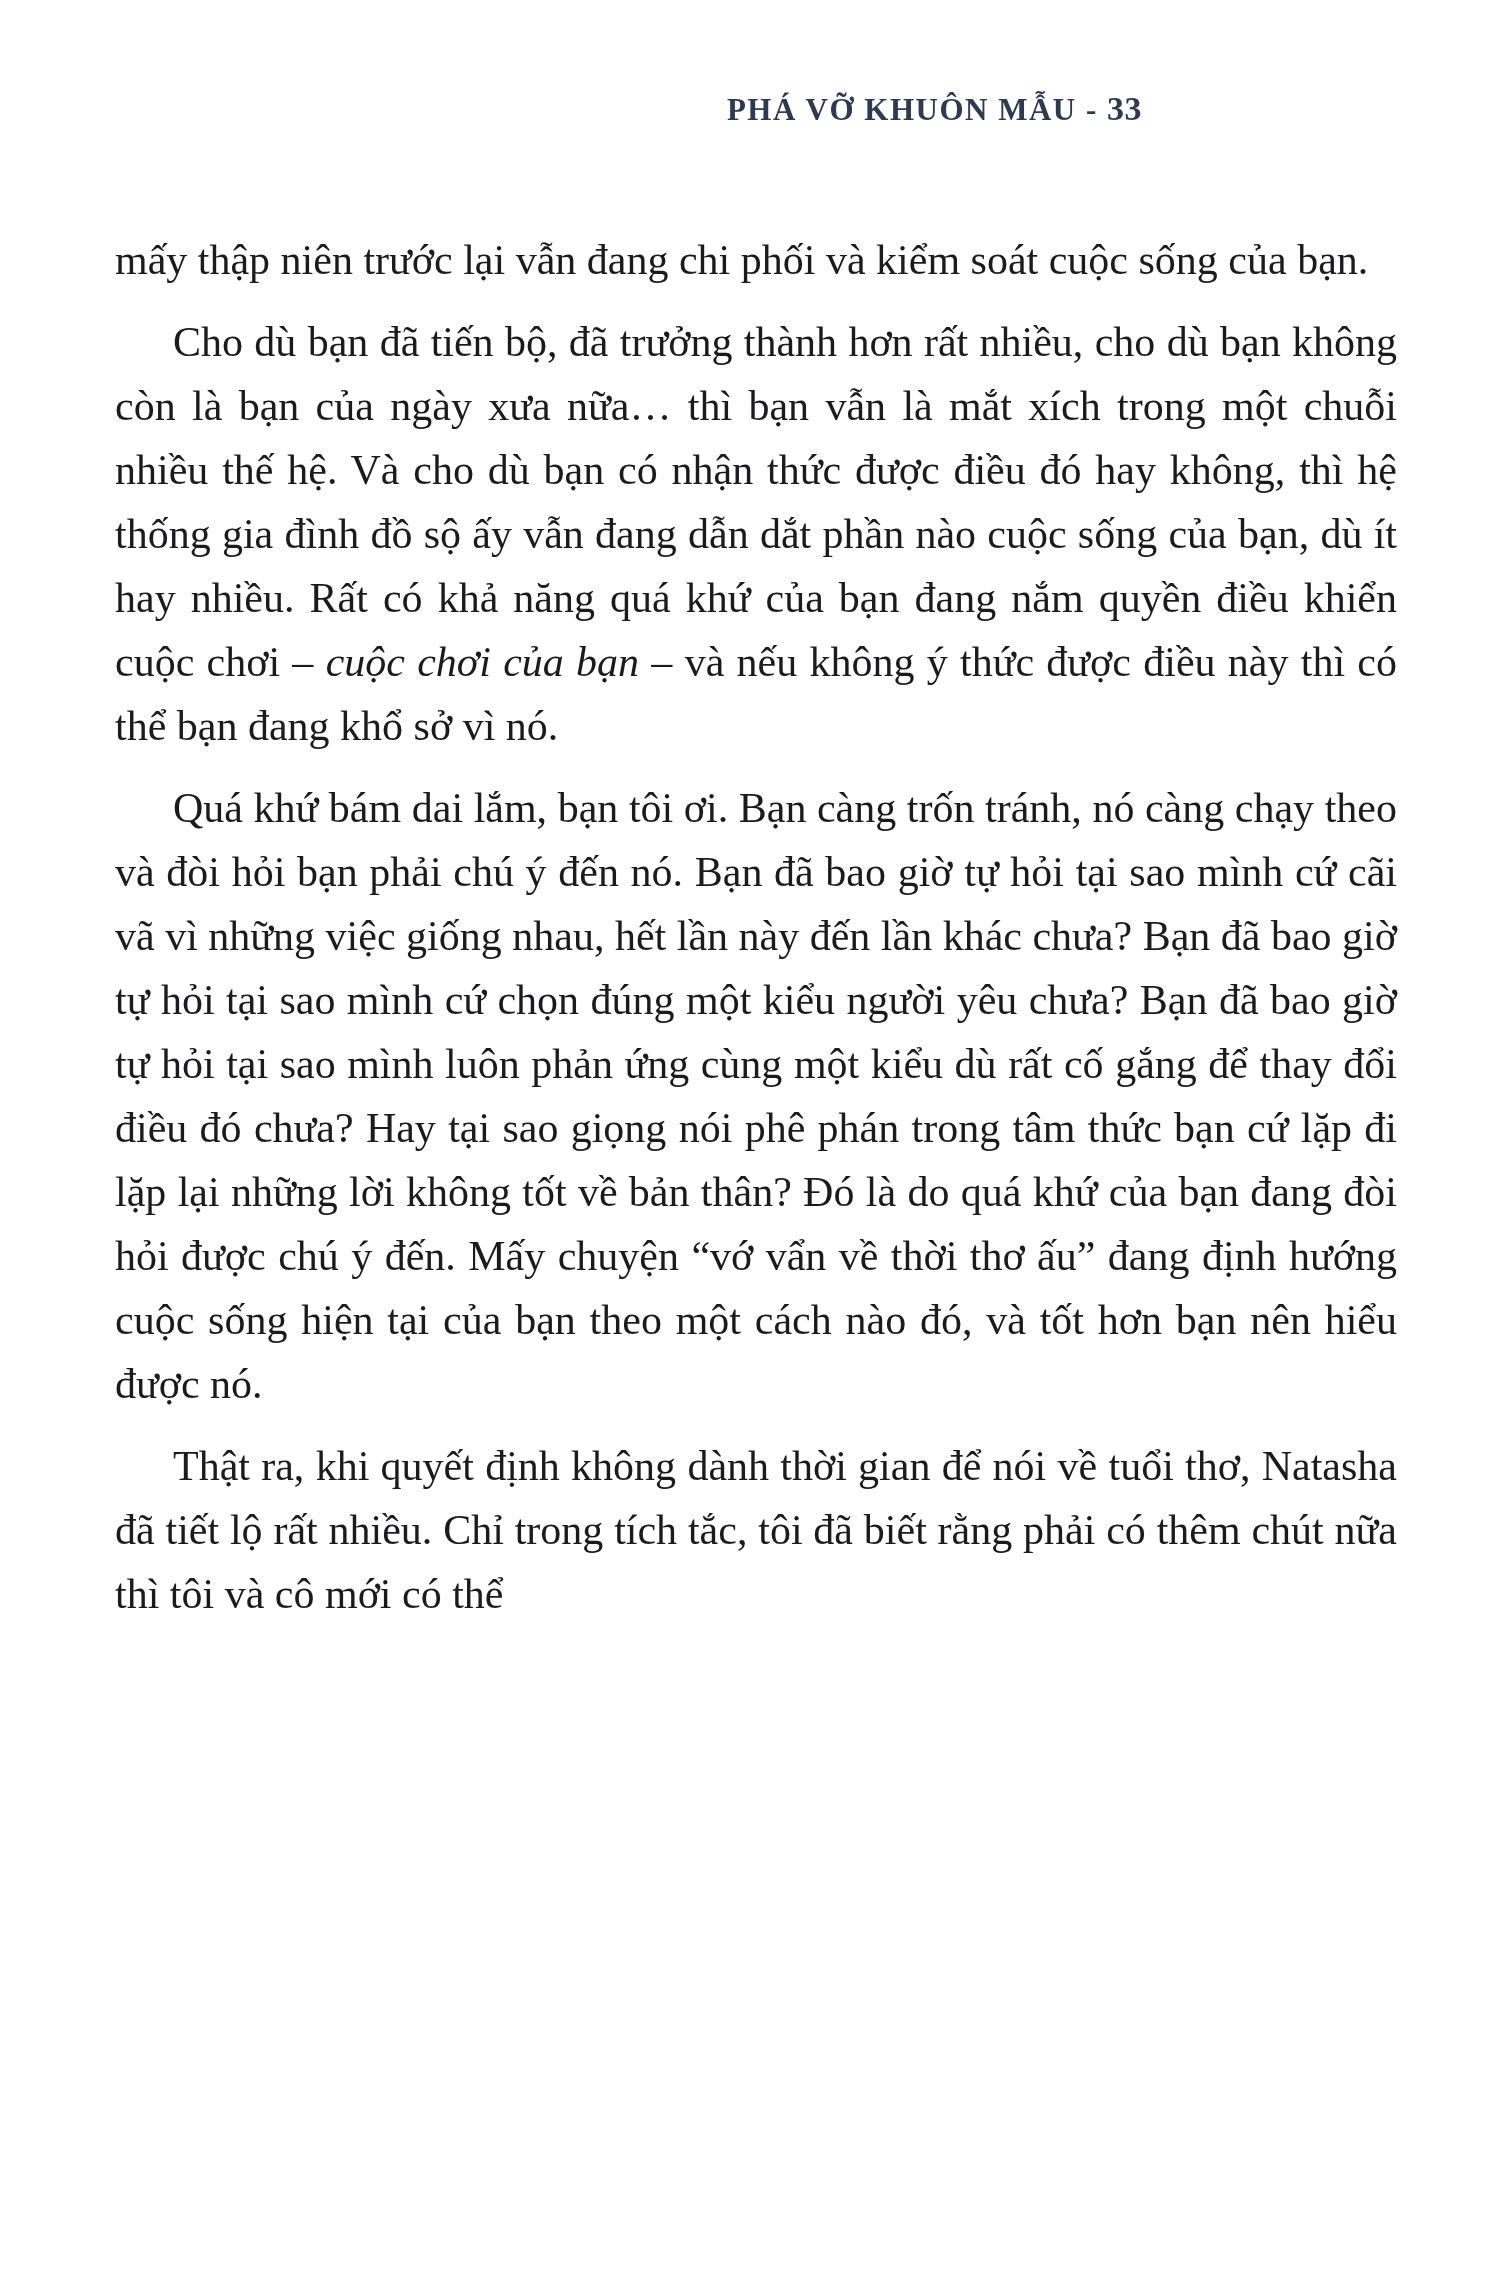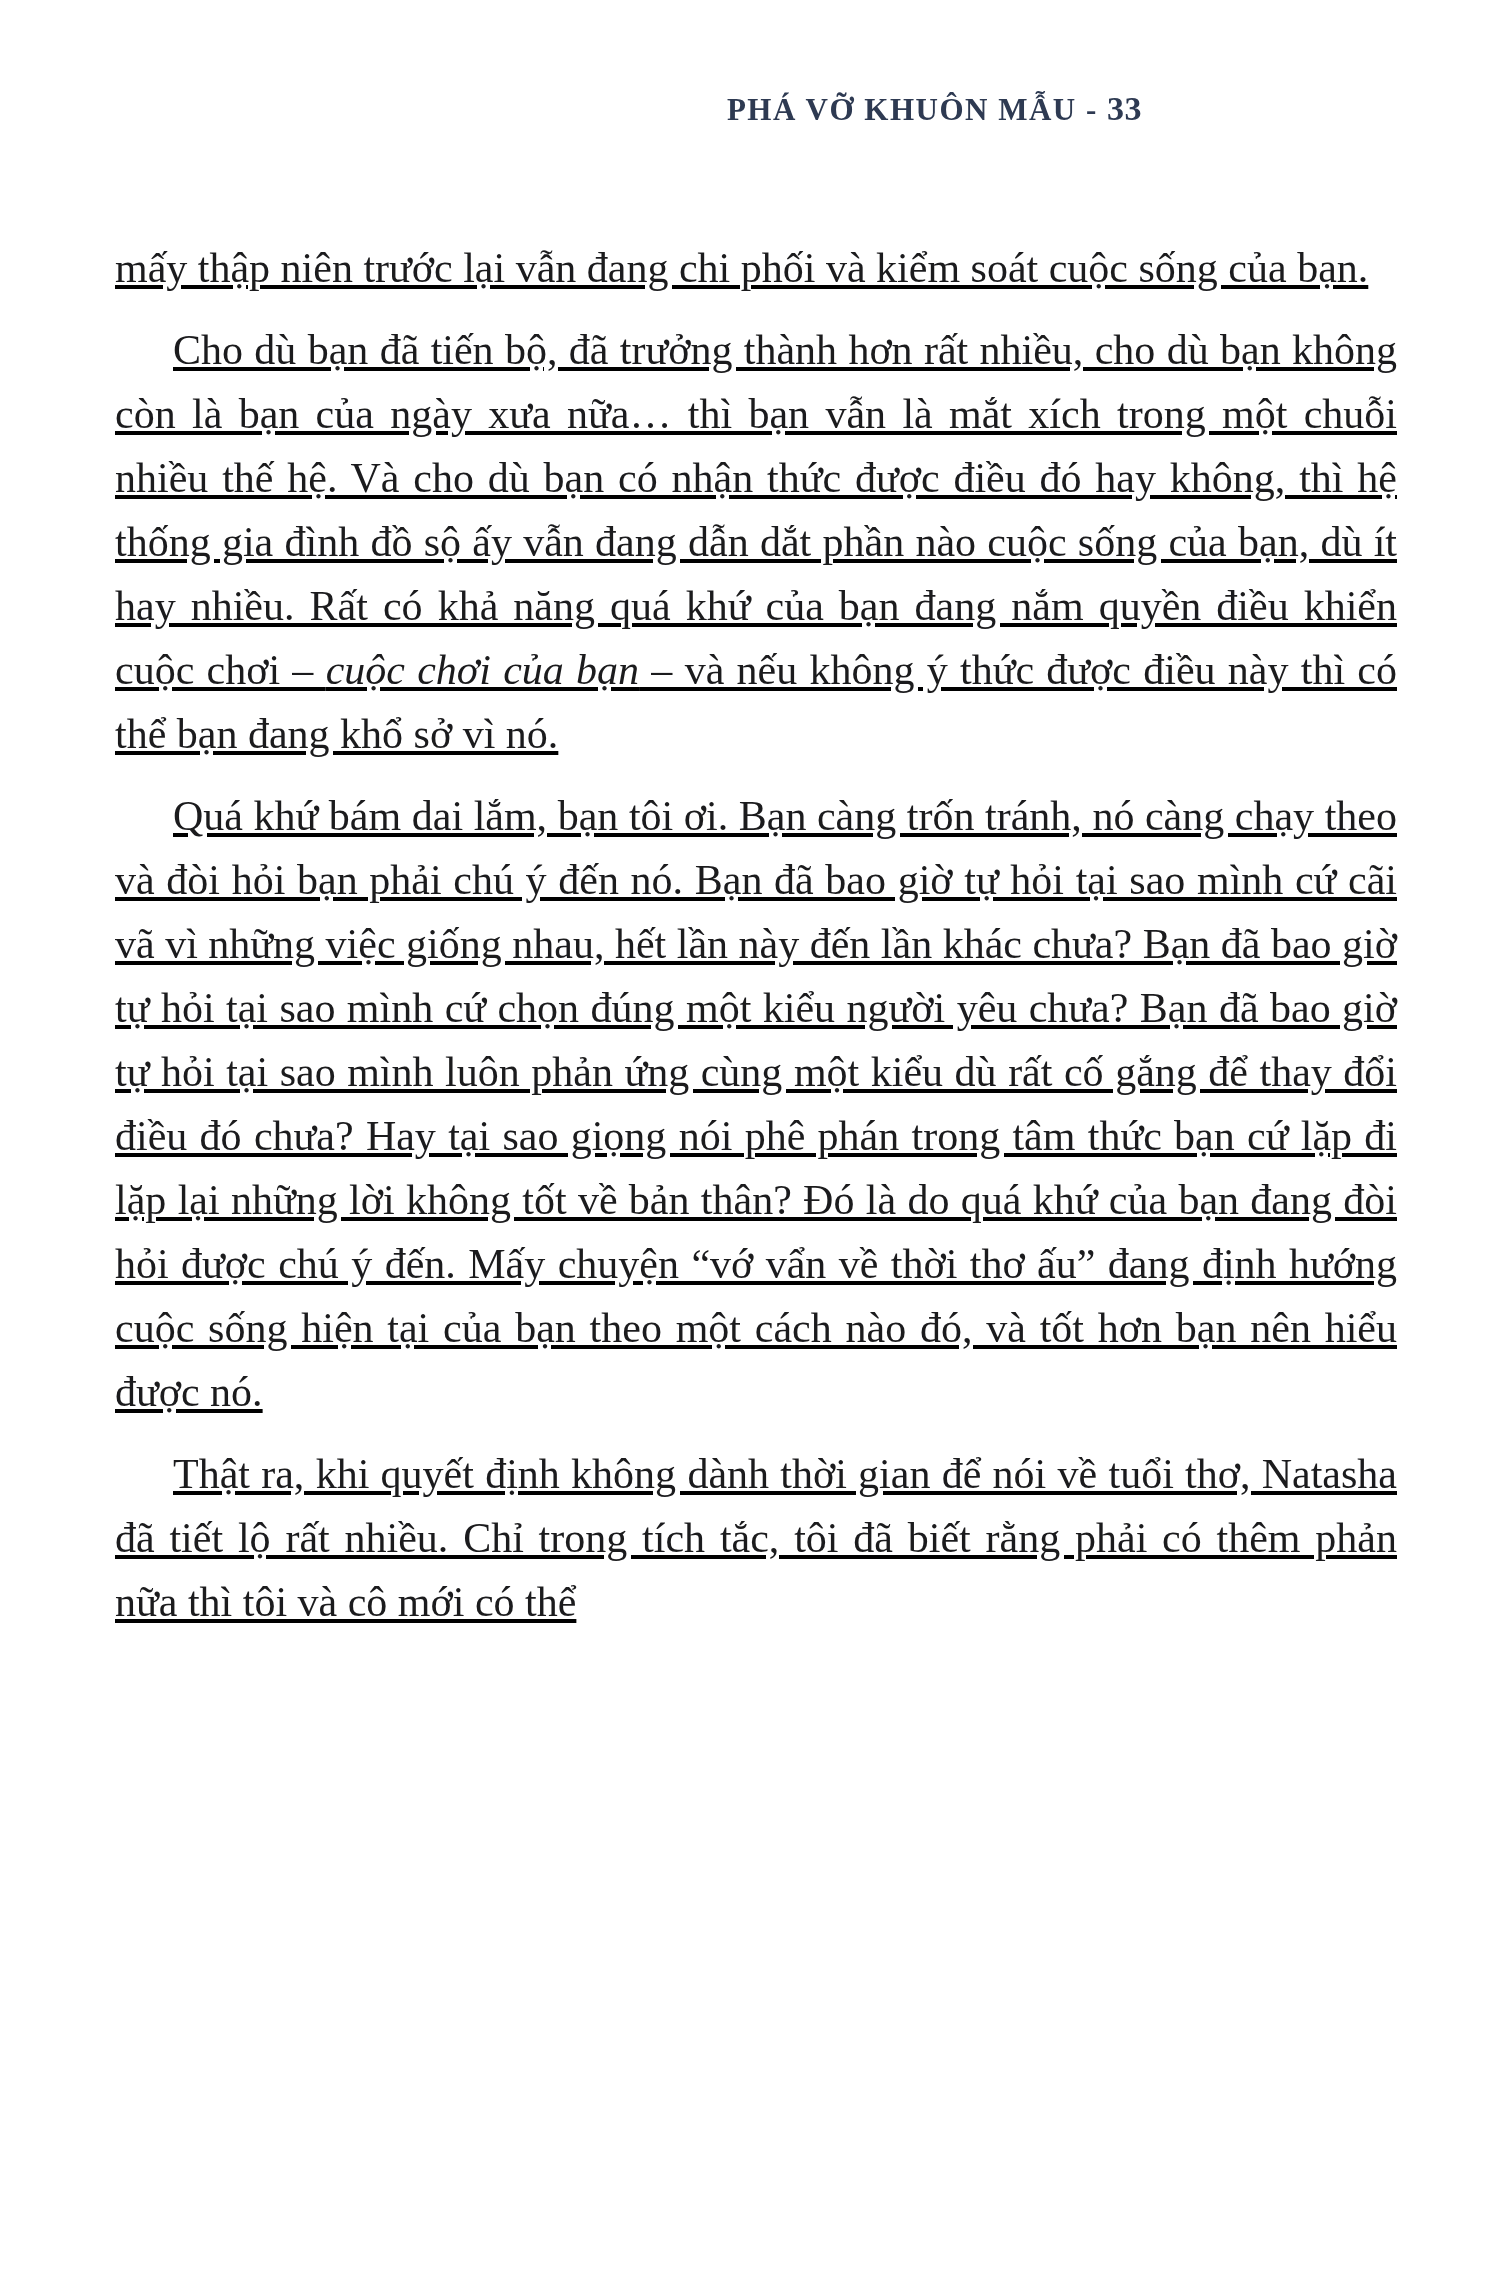--- a/index.html
+++ b/index.html
@@ -36,24 +36,23 @@
   .running-head .sep {
     font-weight: 600;
   }
   .running-head .pagenum {
     font-weight: 700;
     font-size: 34px;
     letter-spacing: 0.5px;
   }
   .content {
     position: absolute;
-    top: 236px;
+    top: 228px;
     left: 115px;
     width: 1282px;
-    text-decoration: underline;
   }
   .para {
     margin: 0 0 18px 0;
     font-size: 42px;
     line-height: 64px;
     text-align: justify;
     color: var(--body-text, #1b1b1d);
   }
   .para.indent {
     text-indent: 58px;
@@ -72,16 +71,16 @@
   </div>
 
   <div class="content">
     <p class="para">mấy thập niên trước lại vẫn đang chi phối và kiểm soát cuộc sống của bạn.</p>
 
 
     <p class="para indent"><span>Cho dù bạn đã tiến bộ, đã trưởng thành hơn rất nhiều, cho dù bạn không còn là bạn của ngày xưa nữa… thì bạn vẫn là mắt xích trong một chuỗi nhiều thế hệ. Và cho dù bạn có nhận thức được điều đó hay không, thì hệ thống gia đình đồ sộ ấy vẫn đang dẫn dắt phần nào cuộc sống của bạn, dù ít hay nhiều. Rất có khả năng quá khứ của bạn đang nắm quyền điều khiển cuộc chơi – </span><em>cuộc chơi của bạn</em><span> – và nếu không ý thức được điều này thì có thể bạn đang khổ sở vì nó.</span></p>
 
     <p class="para indent">Quá khứ bám dai lắm, bạn tôi ơi. Bạn càng trốn tránh, nó càng chạy theo và đòi hỏi bạn phải chú ý đến nó. Bạn đã bao giờ tự hỏi tại sao mình cứ cãi vã vì những việc giống nhau, hết lần này đến lần khác chưa? Bạn đã bao giờ tự hỏi tại sao mình cứ chọn đúng một kiểu người yêu chưa? Bạn đã bao giờ tự hỏi tại sao mình luôn phản ứng cùng một kiểu dù rất cố gắng để thay đổi điều đó chưa? Hay tại sao giọng nói phê phán trong tâm thức bạn cứ lặp đi lặp lại những lời không tốt về bản thân? Đó là do quá khứ của bạn đang đòi hỏi được chú ý đến. Mấy chuyện “vớ vẩn về thời thơ ấu” đang định hướng cuộc sống hiện tại của bạn theo một cách nào đó, và tốt hơn bạn nên hiểu được nó.</p>
 
-    <p class="para indent">Thật ra, khi quyết định không dành thời gian để nói về tuổi thơ, Natasha đã tiết lộ rất nhiều. Chỉ trong tích tắc, tôi đã biết rằng phải có thêm phản nữa thì tôi và cô mới có thể</p>
+    <p class="para indent">Thật ra, khi quyết định không dành thời gian để nói về tuổi thơ, Natasha đã tiết lộ rất nhiều. Chỉ trong tích tắc, tôi đã biết rằng phải có thêm chút nữa thì tôi và cô mới có thể</p>
   </div>
 
 </div>
 
 </body></html>

